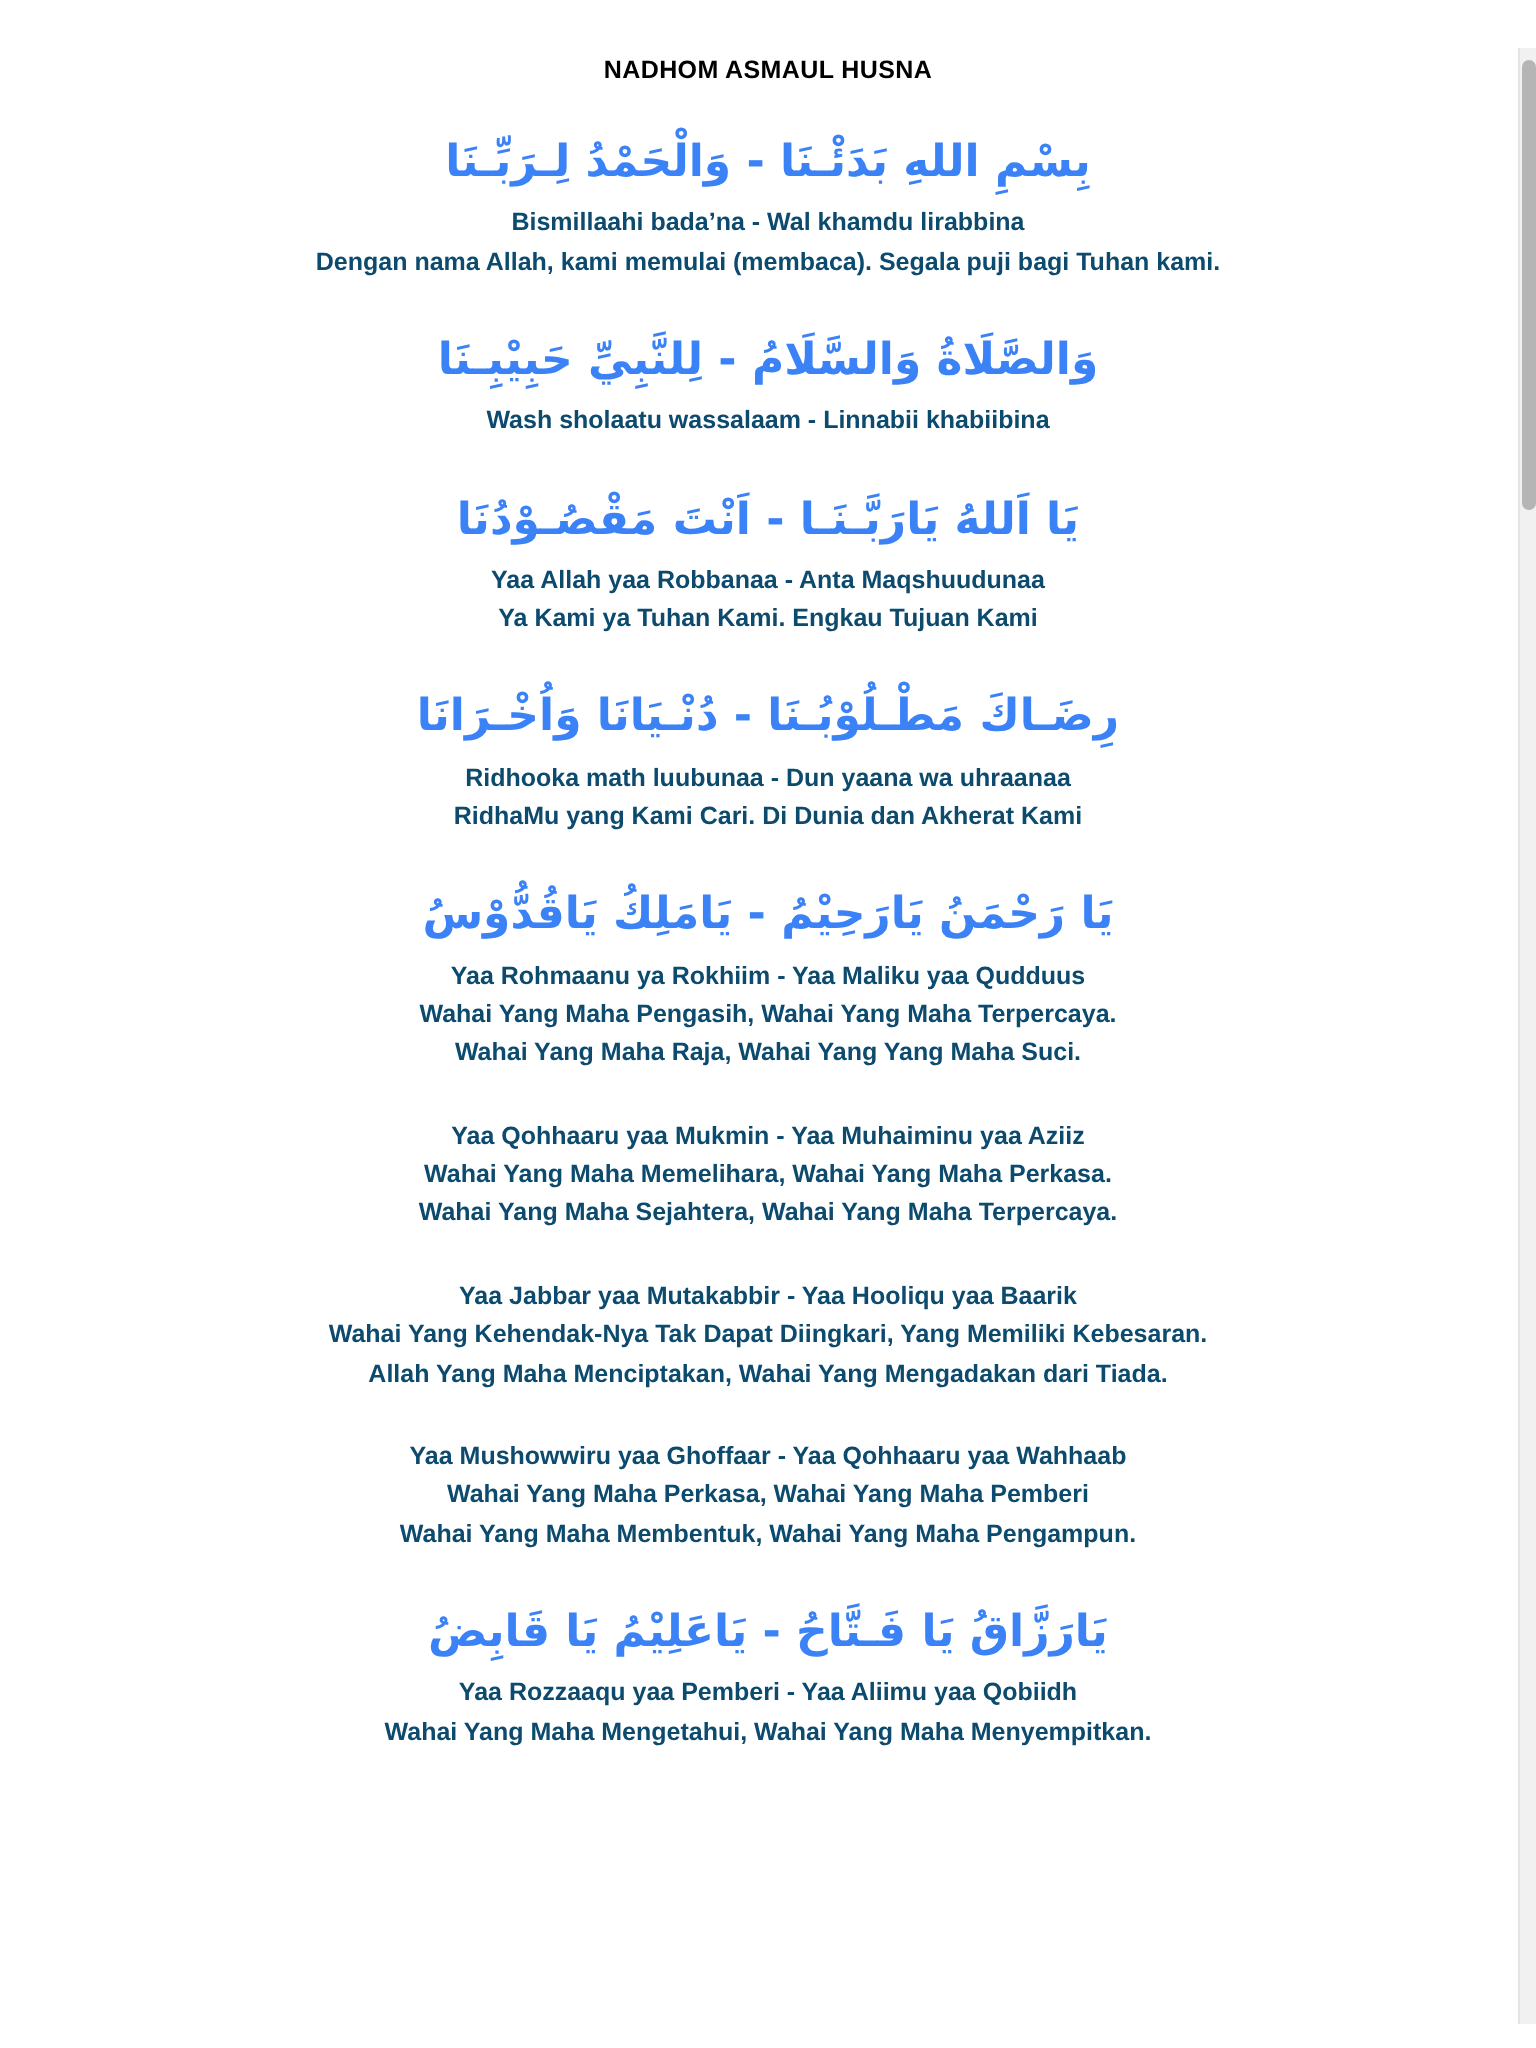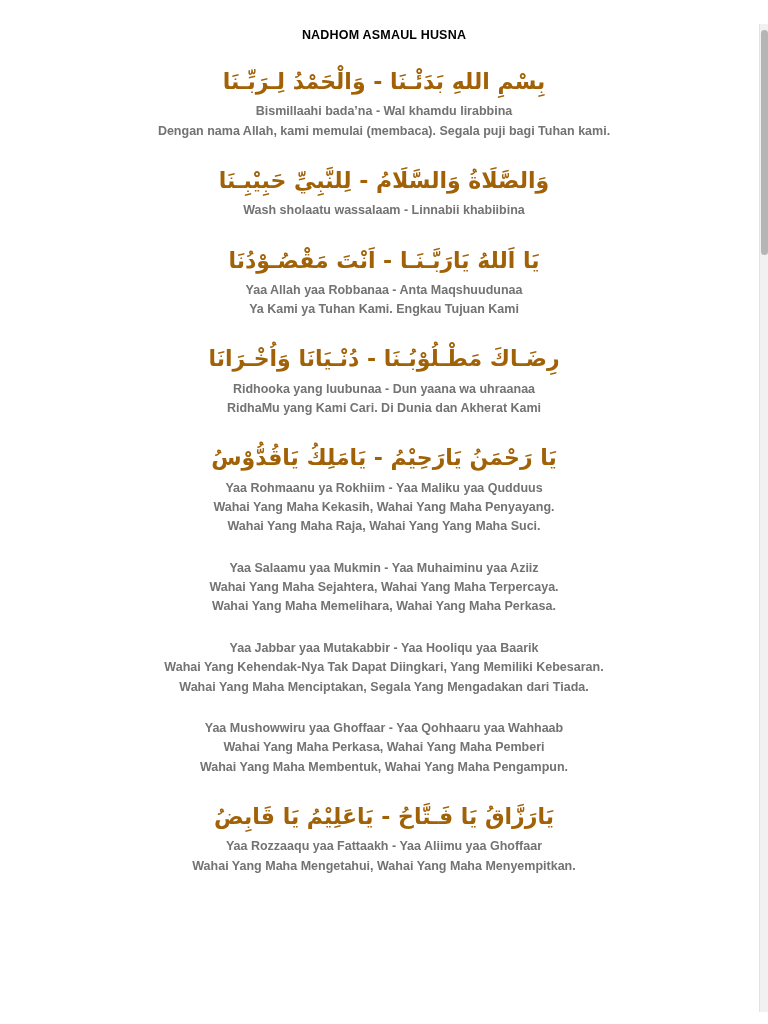--- a/index.html
+++ b/index.html
@@ -12,24 +12,24 @@
   .page { position: relative; width: 768px; height: 1024px; background: #fff; }
   .content { width: 700px; margin: 0 auto; padding-top: 28px; text-align: center; }
   .doc-title {
     font-size: 12.5px; font-weight: 700; letter-spacing: .2px; color: #000;
   }
   .stanza { margin-top: 22px; }
   .arabic {
     font-family: "DejaVu Sans", sans-serif;
     direction: rtl; unicode-bidi: isolate;
     font-size: 22px; font-weight: 700; line-height: 1.6;
-    color: #a16207; margin-bottom: 3px;
+    color: #3b82f6; margin-bottom: 3px;
   }
   .latin {
-    font-size: 12.5px; font-weight: 700; line-height: 1.55; color: #737373;
+    font-size: 12.5px; font-weight: 700; line-height: 1.55; color: #0c4a6e;
   }
   .scrollbar-track {
     position: absolute; right: 0px; top: 24px; bottom: 12px; width: 9px;
     background: #f1f1f1; border-left: 1px solid #e3e3e3;
   }
   .scrollbar-thumb {
     position: absolute; top: 6px; left: 1px; width: 7px; height: 225px;
     background: #b5b5b5; border-radius: 4px;
   }
 </style>
@@ -53,52 +53,52 @@
     </div>
 
     <div class="stanza">
       <div class="arabic">يَا اَللهُ يَارَبَّـنَـا - اَنْتَ مَقْصُـوْدُنَا</div>
       <div class="latin">Yaa Allah yaa Robbanaa - Anta Maqshuudunaa</div>
       <div class="latin">Ya Kami ya Tuhan Kami. Engkau Tujuan Kami</div>
     </div>
 
     <div class="stanza">
       <div class="arabic">رِضَـاكَ مَطْـلُوْبُـنَا - دُنْـيَانَا وَاُخْـرَانَا</div>
-      <div class="latin">Ridhooka yang luubunaa - Dun yaana wa uhraanaa</div>
+      <div class="latin">Ridhooka math luubunaa - Dun yaana wa uhraanaa</div>
       <div class="latin">RidhaMu yang Kami Cari. Di Dunia dan Akherat Kami</div>
     </div>
 
     <div class="stanza">
       <div class="arabic">يَا رَحْمَنُ يَارَحِيْمُ - يَامَلِكُ يَاقُدُّوْسُ</div>
       <div class="latin">Yaa Rohmaanu ya Rokhiim - Yaa Maliku yaa Qudduus</div>
-      <div class="latin">Wahai Yang Maha Kekasih, Wahai Yang Maha Penyayang.</div>
+      <div class="latin">Wahai Yang Maha Pengasih, Wahai Yang Maha Terpercaya.</div>
       <div class="latin">Wahai Yang Maha Raja, Wahai Yang Yang Maha Suci.</div>
     </div>
 
     <div class="stanza">
-      <div class="latin">Yaa Salaamu yaa Mukmin - Yaa Muhaiminu yaa Aziiz</div>
+      <div class="latin">Yaa Qohhaaru yaa Mukmin - Yaa Muhaiminu yaa Aziiz</div>
+      <div class="latin">Wahai Yang Maha Memelihara, Wahai Yang Maha Perkasa.</div>
       <div class="latin">Wahai Yang Maha Sejahtera, Wahai Yang Maha Terpercaya.</div>
-      <div class="latin">Wahai Yang Maha Memelihara, Wahai Yang Maha Perkasa.</div>
     </div>
 
     <div class="stanza">
       <div class="latin">Yaa Jabbar yaa Mutakabbir - Yaa Hooliqu yaa Baarik</div>
       <div class="latin">Wahai Yang Kehendak-Nya Tak Dapat Diingkari, Yang Memiliki Kebesaran.</div>
-      <div class="latin">Wahai Yang Maha Menciptakan, Segala Yang Mengadakan dari Tiada.</div>
+      <div class="latin">Allah Yang Maha Menciptakan, Wahai Yang Mengadakan dari Tiada.</div>
     </div>
 
     <div class="stanza">
       <div class="latin">Yaa Mushowwiru yaa Ghoffaar - Yaa Qohhaaru yaa Wahhaab</div>
       <div class="latin">Wahai Yang Maha Perkasa, Wahai Yang Maha Pemberi</div>
       <div class="latin">Wahai Yang Maha Membentuk, Wahai Yang Maha Pengampun.</div>
     </div>
 
     <div class="stanza">
       <div class="arabic">يَارَزَّاقُ يَا فَـتَّاحُ - يَاعَلِيْمُ يَا قَابِضُ</div>
-      <div class="latin">Yaa Rozzaaqu yaa Fattaakh - Yaa Aliimu yaa Ghoffaar</div>
+      <div class="latin">Yaa Rozzaaqu yaa Pemberi - Yaa Aliimu yaa Qobiidh</div>
       <div class="latin">Wahai Yang Maha Mengetahui, Wahai Yang Maha Menyempitkan.</div>
     </div>
 
   </div>
 
   <div class="scrollbar-track">
     <div class="scrollbar-thumb"></div>
   </div>
 </div>
 

